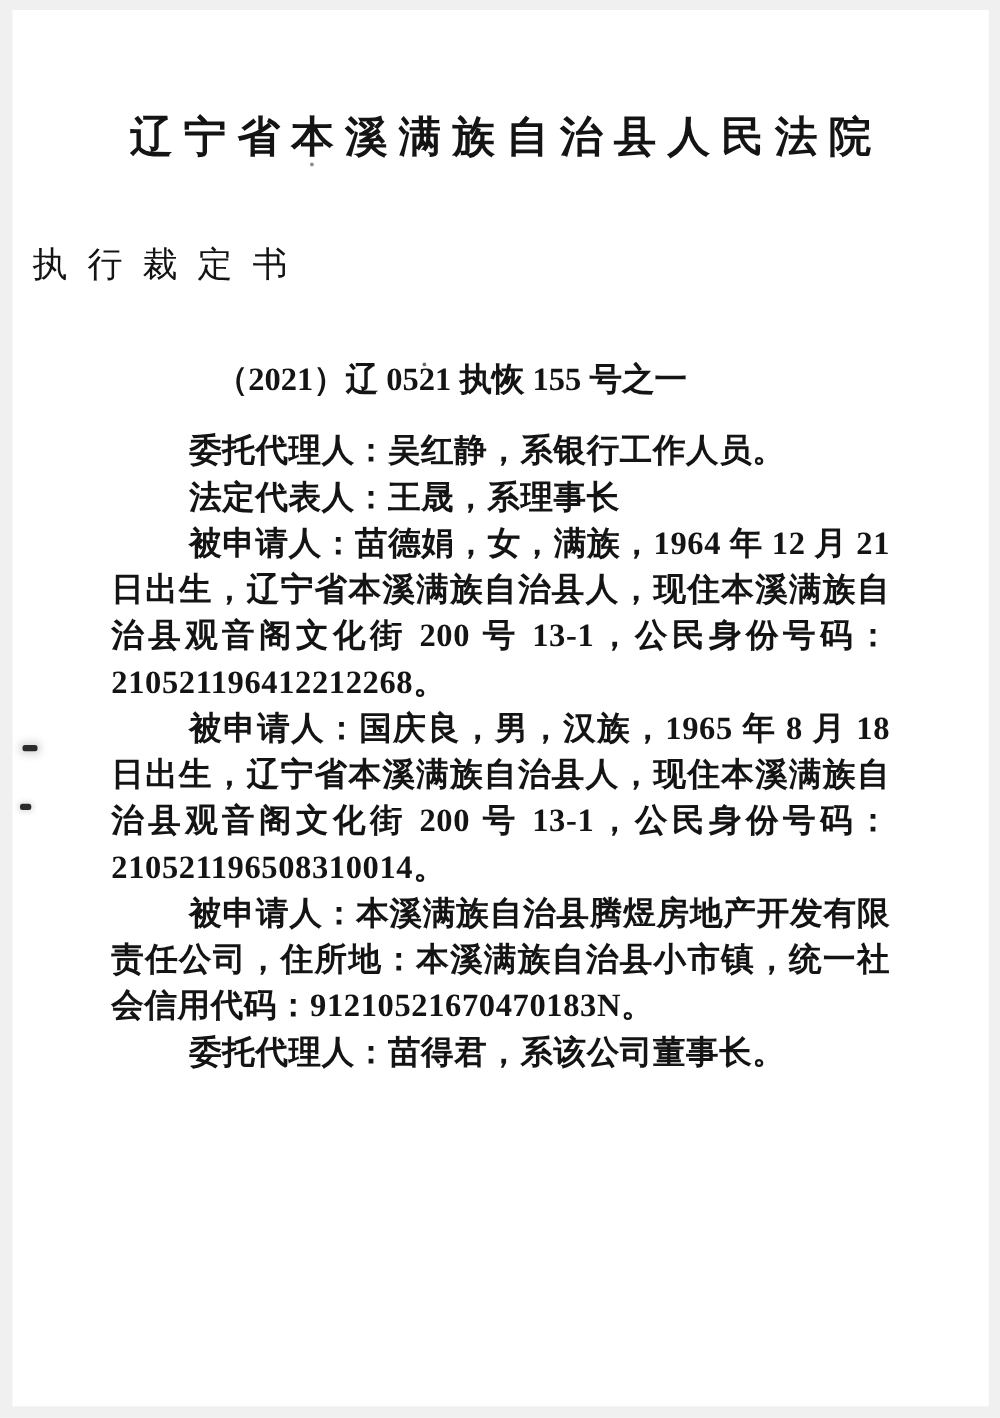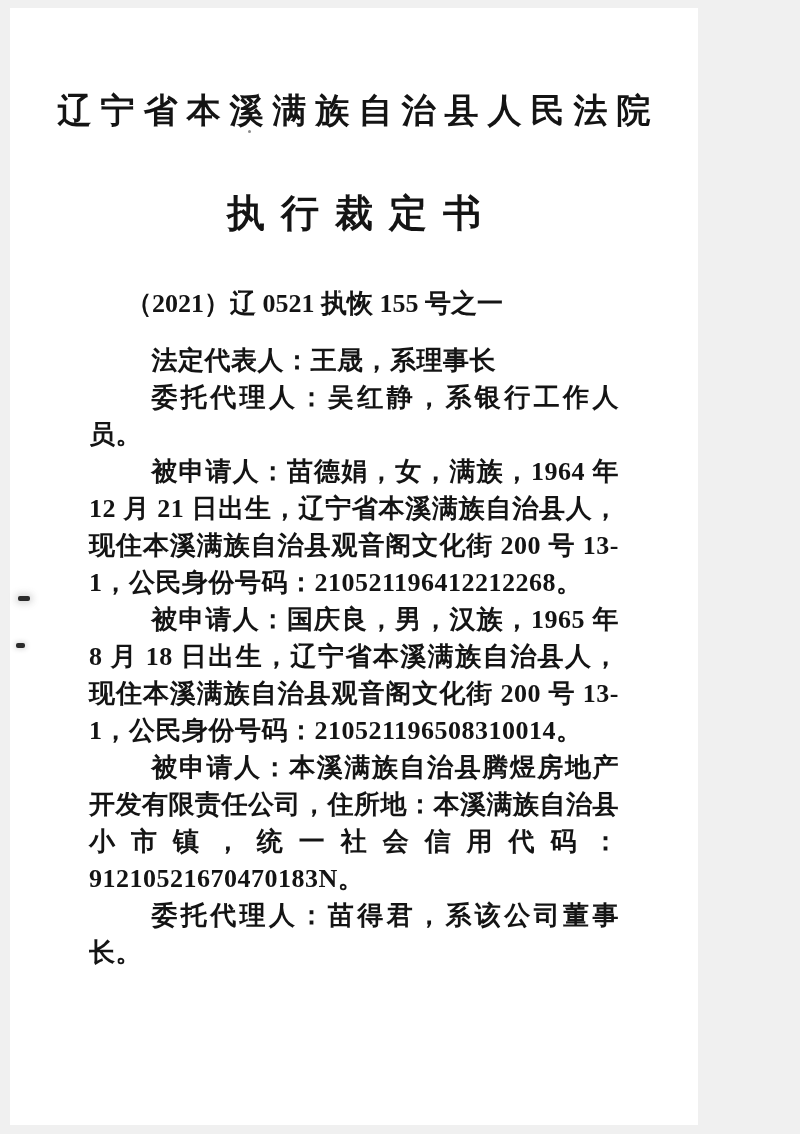--- a/index.html
+++ b/index.html
@@ -11,40 +11,40 @@
   html, body {
     margin: 0; padding: 0;
     width: 800px; height: 1134px;
     background: var(--bg);
     font-family: "Liberation Serif", "DejaVu Serif", serif;
     overflow: hidden;
   }
   .page {
     position: absolute;
     left: 10px; top: 8px;
-    width: 688px; height: 1117px;
+    width: 781px; height: 1117px;
     background: var(--paper);
     color: var(--ink);
   }
   .court-name {
     margin-top: 80px;
     text-align: center;
     font-size: 34px;
     line-height: 46px;
     font-weight: bold;
     letter-spacing: 9px;
     text-indent: 9px; 
     white-space: nowrap;
   }
   .doc-title {
     margin-top: 54px;
-    text-align: center;
-    font-size: 38px;
+    text-align: left;
+    font-size: 28px;
     line-height: 50px;
-    font-weight: bold;
+    font-weight: normal;
     letter-spacing: 16px;
     text-indent: 16px;
     white-space: nowrap;
   }
   .case-number {
     margin-top: 50px;
     padding-right: 79px;
     text-align: center;
     font-size: 26px;
     line-height: 32px;
@@ -90,22 +90,22 @@
 
 <div class="page">
 
   <div class="court-name">辽宁省本溪满族自治县人民法院</div>
 
   <div class="doc-title">执行裁定书</div>
 
   <div class="case-number">（2021）辽 0521 执恢 155 号之一</div>
 
   <div class="doc-body">
+    <p>委托代理人：吴红静，系银行工作人员。</p>
     <p>法定代表人：王晟，系理事长</p>
-    <p>委托代理人：吴红静，系银行工作人员。</p>
     <p>被申请人：苗德娟，女，满族，1964 年 12 月 21 日出生，辽宁省本溪满族自治县人，现住本溪满族自治县观音阁文化街 200 号 13-1，公民身份号码：210521196412212268。</p>
     <p>被申请人：国庆良，男，汉族，1965 年 8 月 18 日出生，辽宁省本溪满族自治县人，现住本溪满族自治县观音阁文化街 200 号 13-1，公民身份号码：210521196508310014。</p>
     <p>被申请人：本溪满族自治县腾煜房地产开发有限责任公司，住所地：本溪满族自治县小市镇，统一社会信用代码：91210521670470183N。</p>
     <p>委托代理人：苗得君，系该公司董事长。</p>
   </div>
 
   <div class="artifact a1"></div>
   <div class="artifact a2"></div>
   <div class="speck s1"></div>
   <div class="speck s2"></div>

